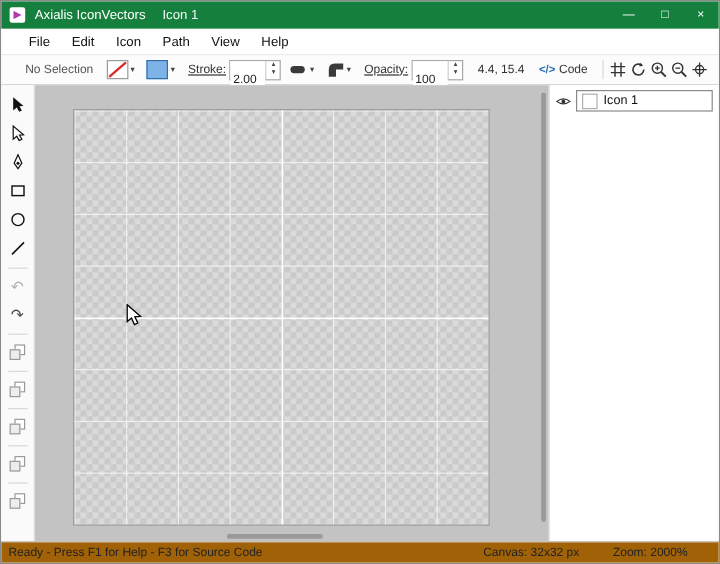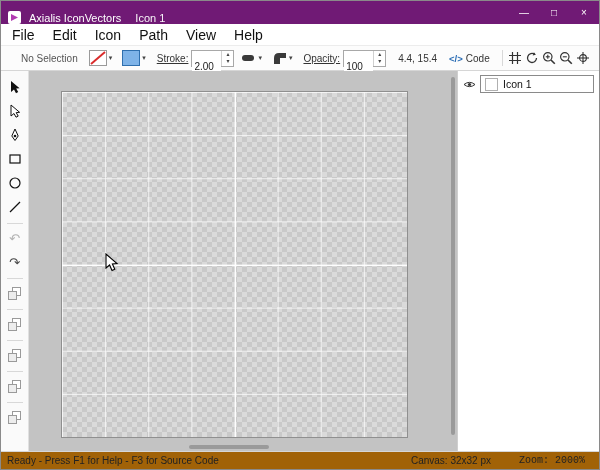--- a/index.html
+++ b/index.html
@@ -1,29 +1,29 @@
 <!DOCTYPE html>
 <html><head>
 <meta charset="utf-8">
 <style>
   html,body{margin:0;padding:0;}
   body{width:600px;height:470px;font-family:"Liberation Sans","DejaVu Sans",sans-serif;background:#fff;}
   .window{width:600px;height:470px;box-sizing:border-box;border:1px solid #8a8a8a;display:flex;flex-direction:column;background:#fff;overflow:hidden;}
 
   
-  .titlebar{height:23px;background:#701a75;display:flex;align-items:flex-end;color:#fff;font-size:11px;flex:0 0 auto;}
+  .titlebar{height:23px;background:#15803d;display:flex;align-items:center;color:#fff;font-size:11px;flex:0 0 auto;}
   .app-icon{width:13px;height:13px;margin:0 8px 0 7px;background:#fff;border-radius:2px;position:relative;flex:0 0 auto;}
   .app-icon::after{content:"";position:absolute;left:3px;top:3px;width:7px;height:7px;background:#b13ab1;clip-path:polygon(0 0,100% 50%,0 100%);}
   .tb-title{margin-right:14px;white-space:nowrap;}
   .tb-doc{opacity:.95;white-space:nowrap;}
   .win-controls{margin-left:auto;display:flex;height:100%;}
   .win-btn{width:30px;height:100%;display:flex;align-items:center;justify-content:center;font-size:10px;color:#fff;}
 
   
-  .menubar{height:21px;background:#fff;display:flex;align-items:center;font-size:14px;color:#111;flex:0 0 auto;padding-left:2px;}
+  .menubar{height:21px;background:#fff;display:flex;align-items:center;font-size:11px;color:#111;flex:0 0 auto;padding-left:14px;}
   .menu-item{padding:0 9px;height:100%;display:flex;align-items:center;}
 
   
   .toolbar{height:26px;background:#fcfcfc;border-top:1px solid #ececec;border-bottom:1px solid #d6d6d6;display:flex;align-items:center;font-size:10px;color:#333;flex:0 0 auto;padding:0 6px;box-sizing:border-box;}
   .no-sel{color:#555;margin-right:8px;white-space:nowrap;margin-left:14px;}
   .swatch-btn{display:flex;align-items:center;border:1px solid transparent;padding:1px 2px;margin-right:4px;}
   .swatch{width:16px;height:14px;border:1px solid #9a9a9a;background:#fff;display:flex;align-items:center;justify-content:center;overflow:hidden;}
   .fill-swatch{width:16px;height:14px;border:1px solid #2f6fae;background:#7eb3e8;}
   .chev{font-size:7px;color:#444;margin-left:2px;}
   .tlabel{margin:0 3px 0 4px;white-space:nowrap;text-decoration:underline;}
@@ -75,21 +75,21 @@
   .layer-row{display:flex;align-items:center;padding:0 5px 0 5px;}
   .eye{margin-right:4px;display:flex;align-items:center;}
   .layer-box{flex:1;display:flex;align-items:center;border:1px solid #8a8a8a;height:18px;padding:0 4px;gap:5px;background:#fff;box-sizing:border-box;}
   .layer-swatch{width:11px;height:11px;border:1px solid #b0b0b0;background:#fff;flex:0 0 auto;}
   .layer-name{font-size:10.5px;color:#111;}
 
   
   .statusbar{height:18px;border-top:1px solid #d6d6d6;background:#a16207;display:flex;align-items:center;font-size:10px;color:#222;padding:0 6px;flex:0 0 auto;box-sizing:border-box;}
   .sb-msg{white-space:nowrap;}
   .sb-canvas{margin-left:auto;margin-right:28px;white-space:nowrap;}
-  .sb-zoom{margin-right:8px;white-space:nowrap;font-family:Liberation Mono, monospace;}
+  .sb-zoom{margin-right:20px;white-space:nowrap;}
 </style>
 </head>
 <body>
 
 <div class="window">
 
   <div class="titlebar">
     <span class="app-icon"></span>
     <span class="tb-title">Axialis IconVectors</span>
     <span class="tb-doc">Icon 1</span>

